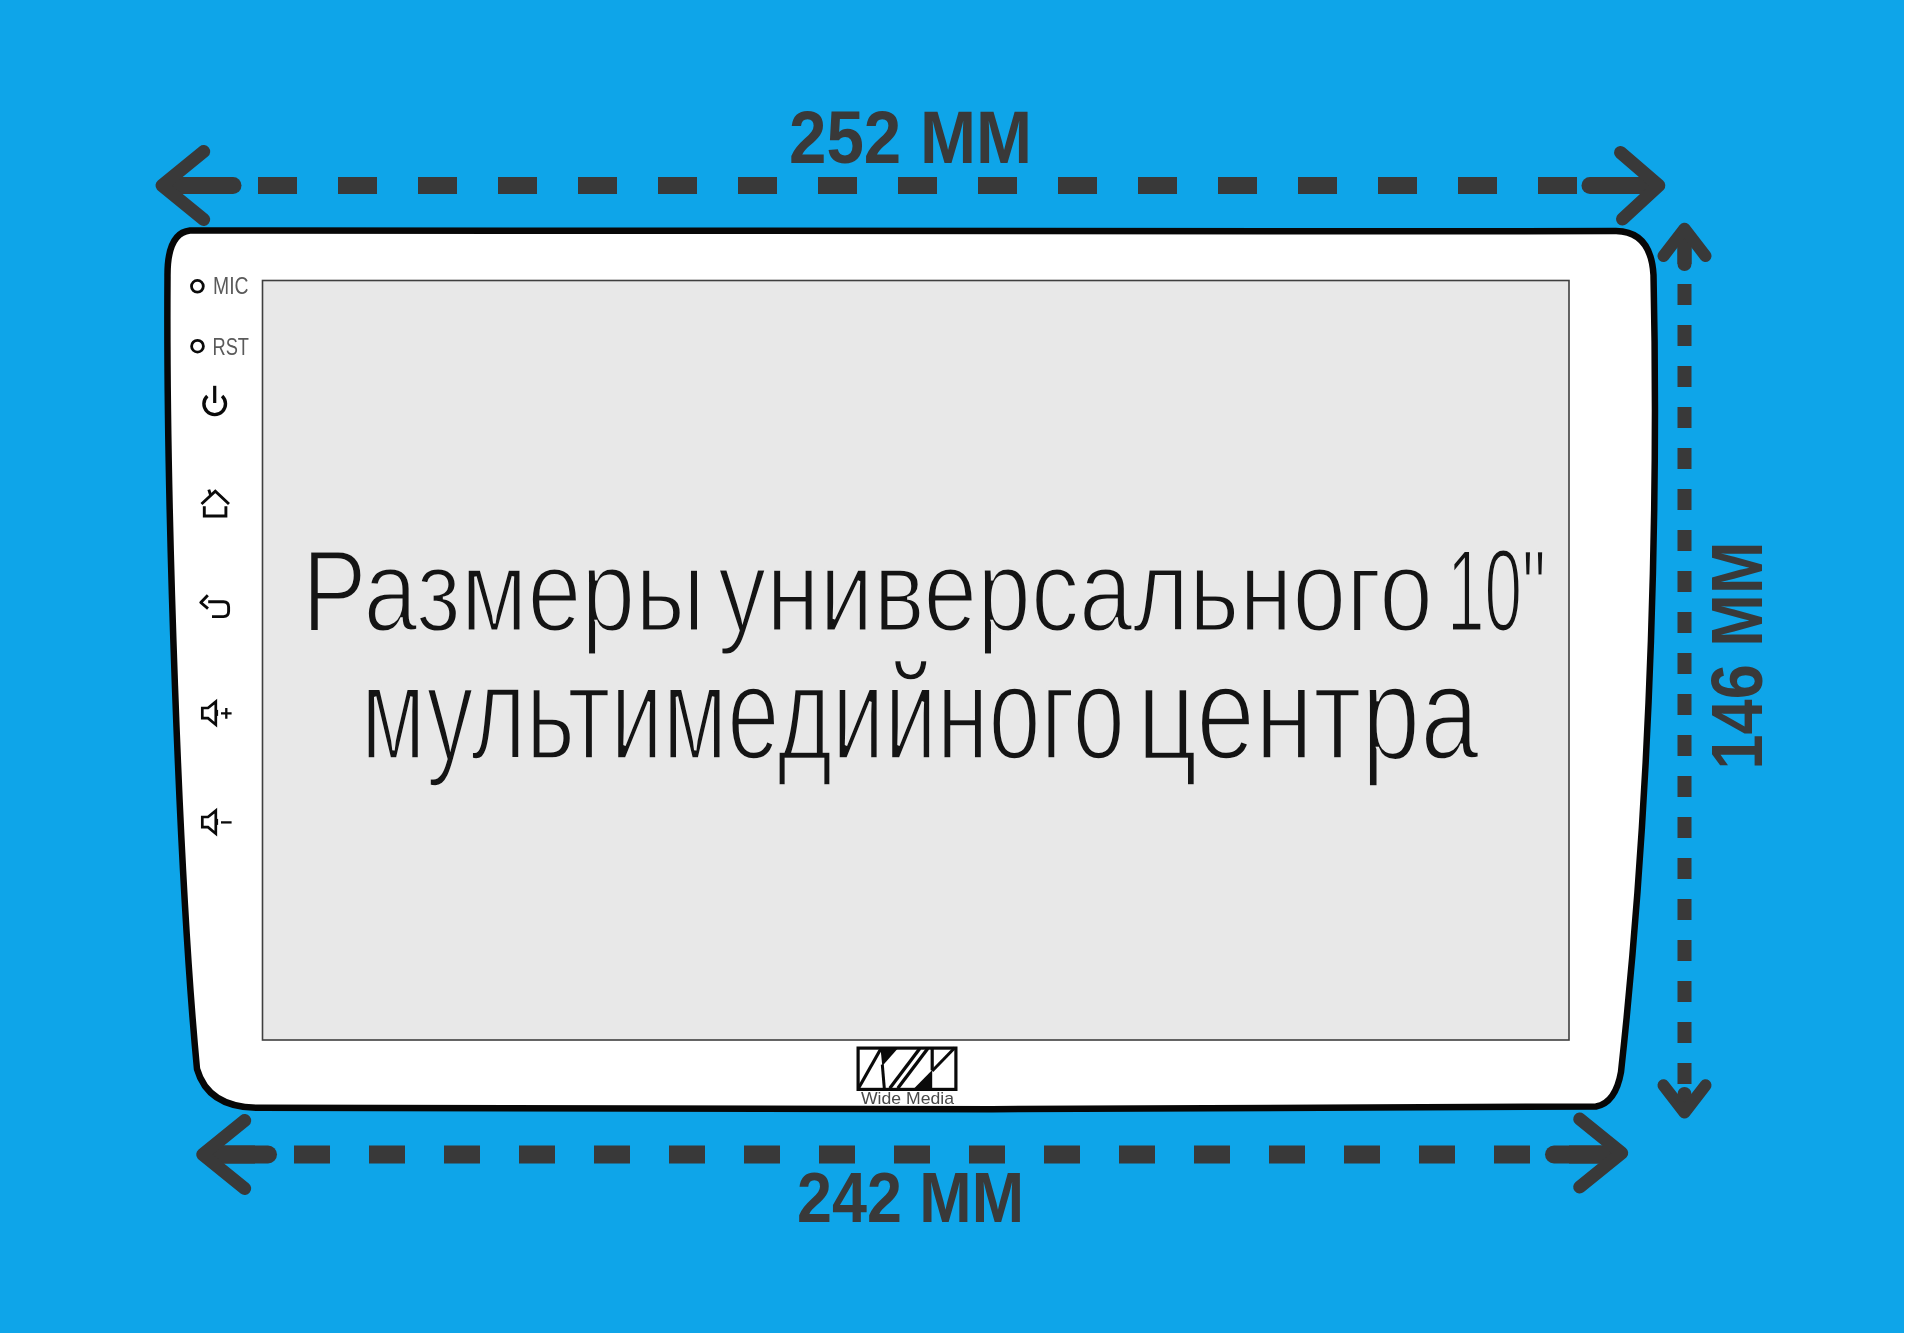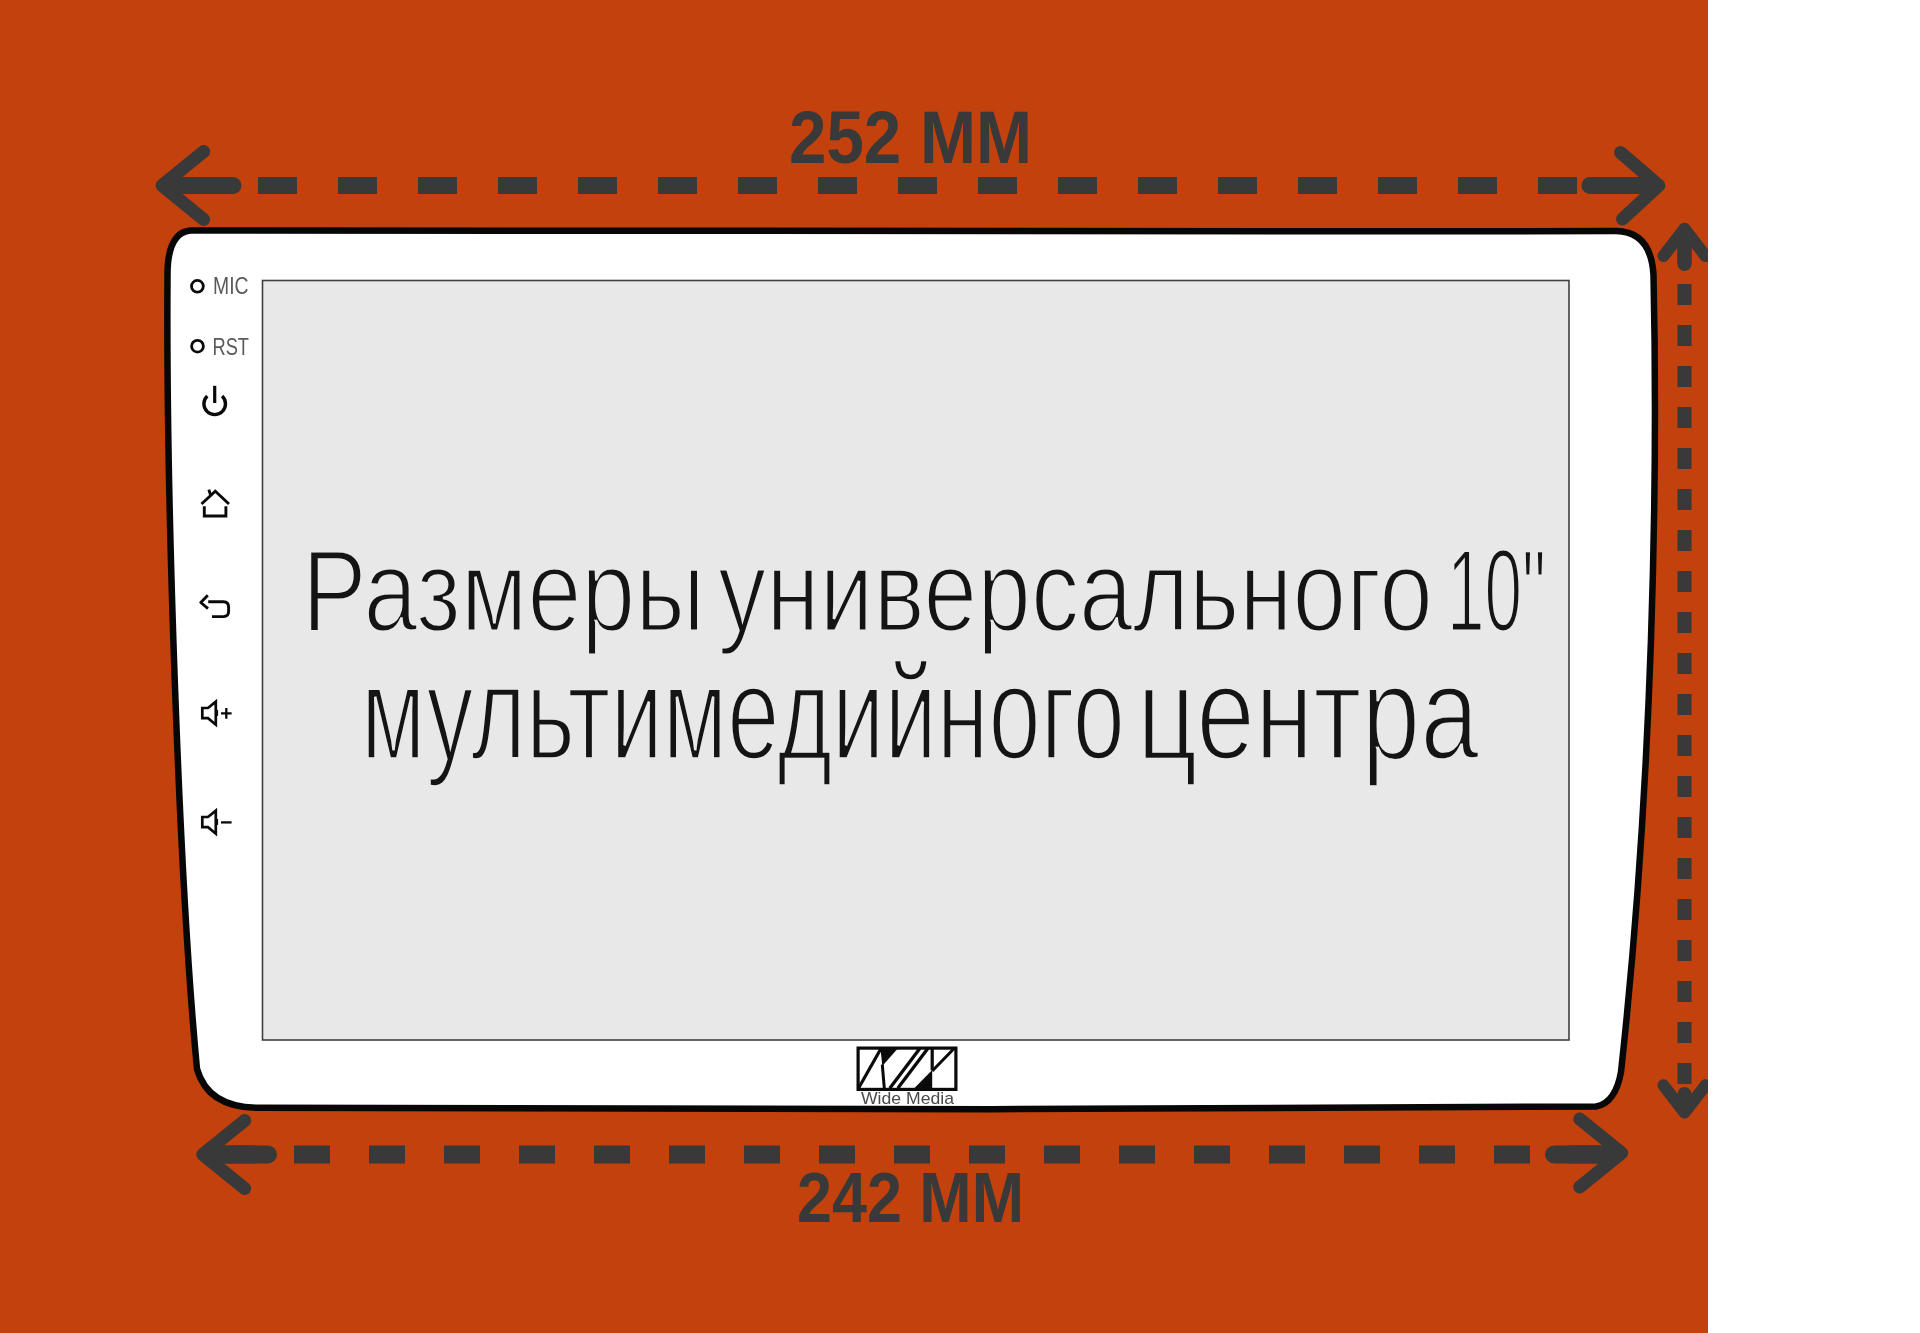--- a/index.html
+++ b/index.html
@@ -1,16 +1,16 @@
 <!DOCTYPE html>
 <html><head>
 <meta charset="utf-8">
 <style>
 html,body{margin:0;padding:0;background:#ffffff;}
-#page{position:relative;width:1708px;height:1333px;background:#c2410c;font-family:"Liberation Sans",sans-serif;overflow:hidden;}
+#page{position:relative;width:1904px;height:1333px;background:#0ea5e9;font-family:"Liberation Sans",sans-serif;overflow:hidden;}
 </style>
 </head>
 <body>
 <div id="page">
 <svg width="1920" height="1333" viewBox="0 0 1920 1333" style="position:absolute;left:0;top:0">
 
 <text x="789" y="162.5" font-family="Liberation Sans,sans-serif" font-weight="bold" font-size="74" fill="#393939" textLength="243" lengthAdjust="spacingAndGlyphs">252 MM</text>
 
 <g stroke="#393939" fill="none">
   <line x1="178" y1="185.5" x2="1652" y2="185.5" stroke-width="17" stroke-dasharray="39 41"></line>

